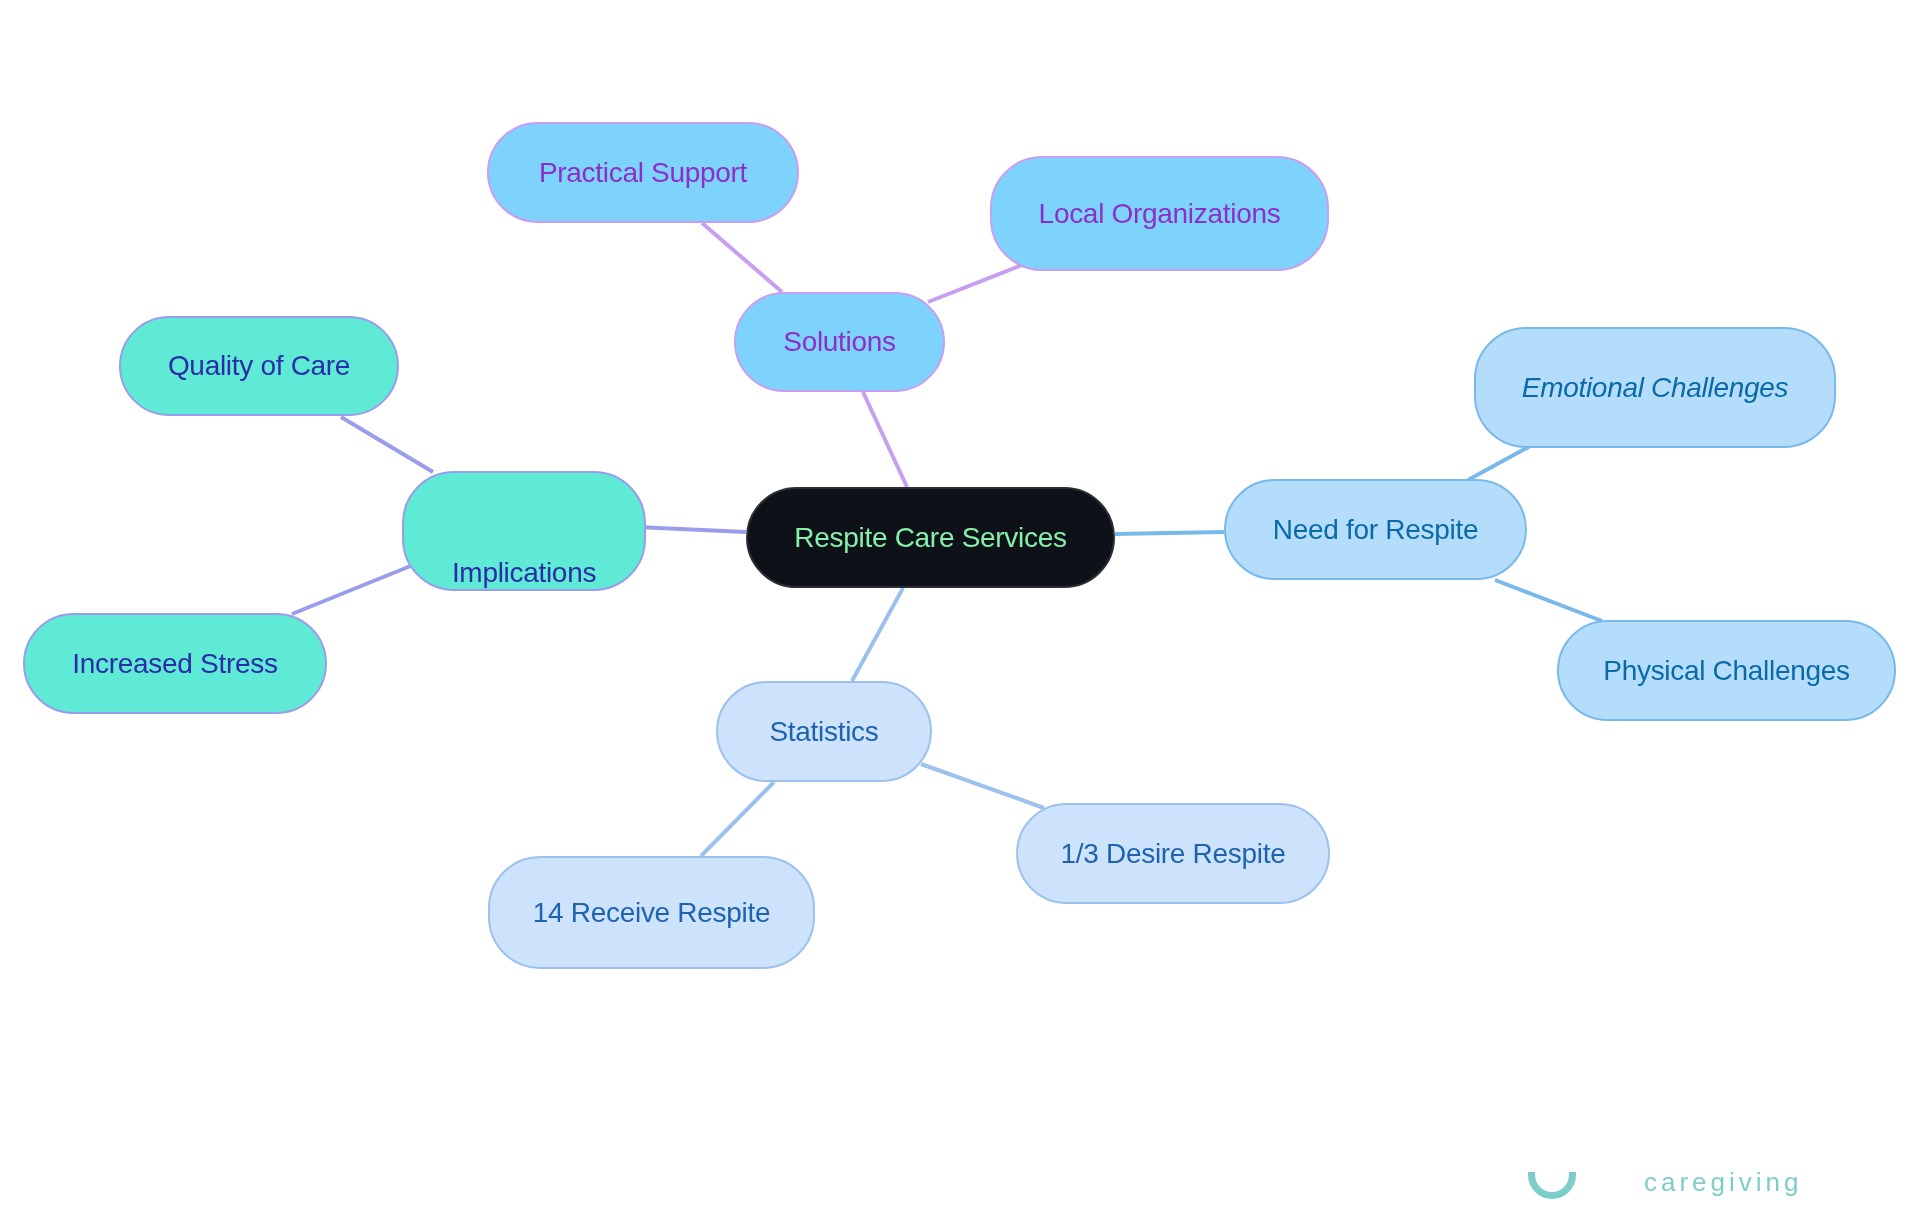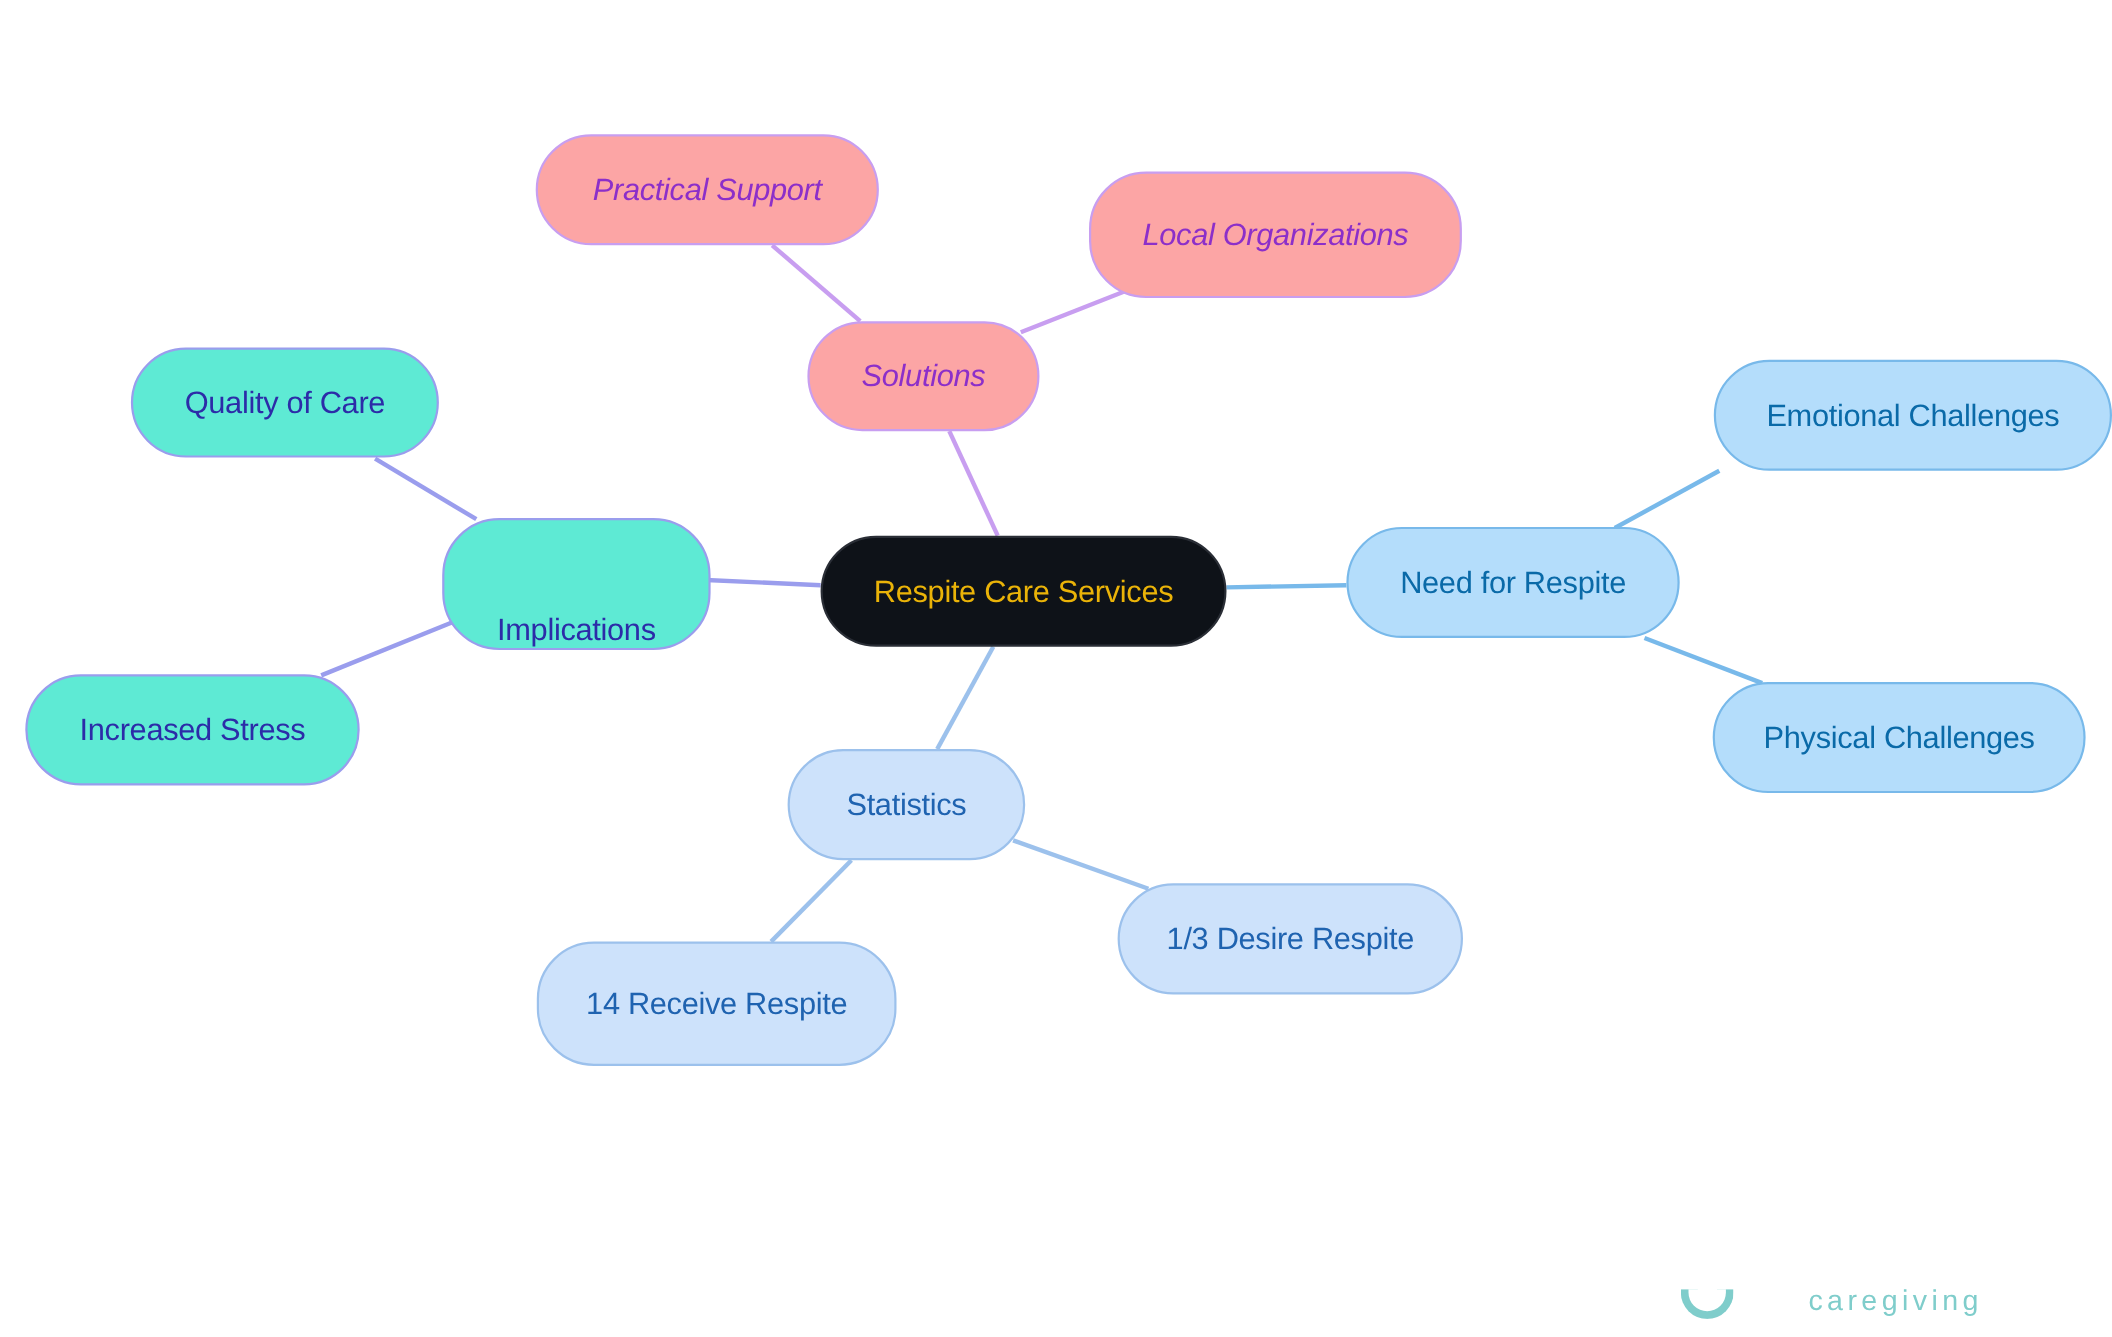--- a/index.html
+++ b/index.html
@@ -7,22 +7,22 @@
            font-family: "Liberation Sans", "DejaVu Sans", sans-serif; }
     #edges { position: absolute; left: 0; top: 0; width: 1920px; height: 1215px; }
     .node {
       position: absolute; box-sizing: border-box;
       border-radius: 52px; border: 2px solid;
       display: flex; align-items: center; justify-content: center;
       font-size: 28px; letter-spacing: -0.3px; white-space: nowrap;
       cursor: pointer;
     }
     .node span { pointer-events: none; }
-    .root   { background: #0e1218; border-color: #2a2e36; color: #eab308; }
-    .purple { background: #fca5a5; border-color: #c89ef0; color: #8c2fc9; font-style: italic; }
+    .root   { background: #0e1218; border-color: #2a2e36; color: #86efac; }
+    .purple { background: #7dd3fc; border-color: #c89ef0; color: #8c2fc9; }
     .indigo { background: #5eead4; border-color: #9a9ded; color: #2c2ca8; }
     .sky    { background: #b4ddfb; border-color: #78b9ea; color: #0a6aa8; }
     .pale   { background: #cde2fb; border-color: #9cc1ec; color: #1f63b0; }
     #logo { position: absolute; left: 1420px; top: 1108px; width: 460px; height: 95px; }
     #logo .main { position: absolute; left: 0; top: 0; font-size: 62px; font-weight: bold;
                   letter-spacing: 1px; line-height: 70px; white-space: nowrap; }
     #logo .sub { position: absolute; left: 224px; top: 56px; font-size: 26px; letter-spacing: 4px;
                  line-height: 36px; }
     #logo .smile { position: absolute; left: 108px; top: 64px; width: 34px; height: 20px;
                    border: 7px solid; border-top: none; border-radius: 0 0 24px 24px; }
@@ -70,21 +70,21 @@
 <div class="node indigo" style="left:119px; top:316px; width:280px; height:100px;">
   <span>Quality of Care</span>
 </div>
 <div class="node indigo" style="left:23px; top:613px; width:304px; height:101px;">
   <span>Increased Stress</span>
 </div>
 
 <div class="node sky" style="left:1224px; top:479px; width:303px; height:101px;">
   <span>Need for Respite</span>
 </div>
-<div class="node sky" style="left:1558px; top:327px; width:362px; height:101px;">
+<div class="node sky" style="left:1474px; top:327px; width:362px; height:121px;font-style:italic;">
   <span>Emotional Challenges</span>
 </div>
 <div class="node sky" style="left:1557px; top:620px; width:339px; height:101px;">
   <span>Physical Challenges</span>
 </div>
 
 <div class="node pale" style="left:716px; top:681px; width:216px; height:101px;">
   <span>Statistics</span>
 </div>
 <div class="node pale" style="left:488px; top:856px; width:327px; height:113px;">

